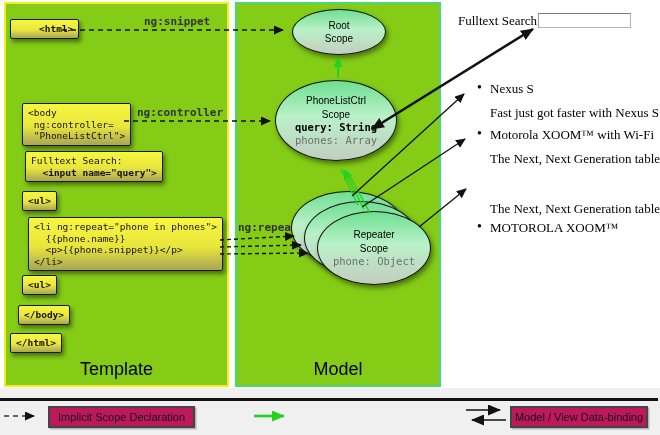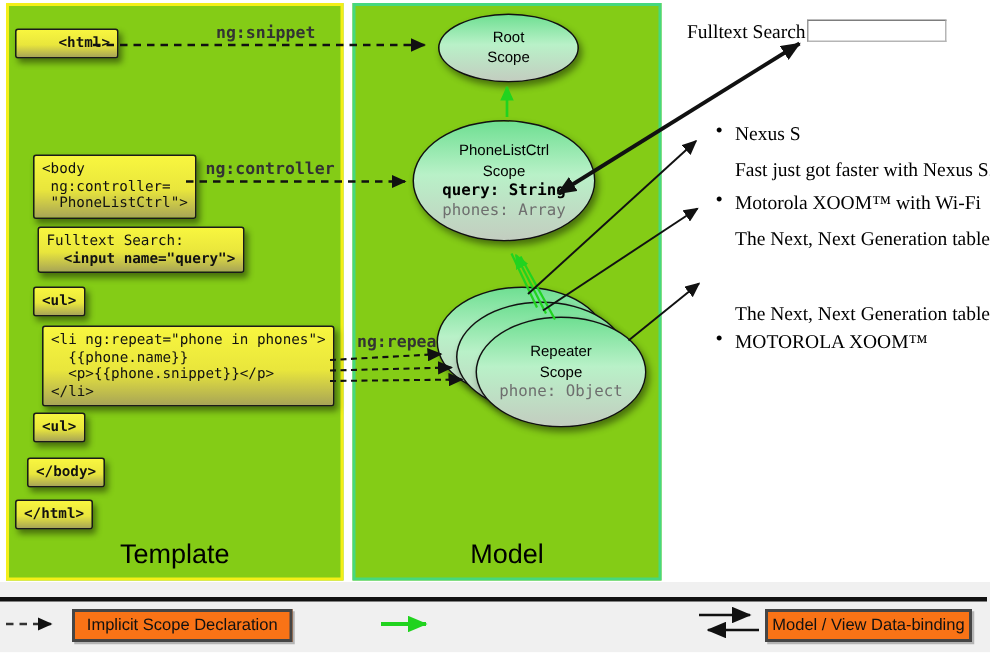--- a/index.html
+++ b/index.html
@@ -40,21 +40,21 @@
 
   
   .view-text{position:absolute;z-index:2;font-family:"Liberation Serif",serif;font-size:13px;color:#000;white-space:nowrap;}
   .view-item-name{position:absolute;z-index:2;font-family:"Liberation Serif",serif;font-size:13px;color:#000;white-space:nowrap;}
   .view-item-name::before{content:"\2022";position:absolute;left:-13px;top:-1px;font-size:14px;}
   .search-input{position:absolute;z-index:2;left:538px;top:13px;width:87px;height:13px;
         border:1px solid #b5b5b5;border-top-color:#7d7d7d;border-left-color:#9a9a9a;
         background:#fff;padding:0 2px;font-size:10px;}
 
   
-  .legend-box{position:absolute;top:406px;height:18px;z-index:2;border:2px solid #454545;background:#f97316;
+  .legend-box{position:absolute;top:406px;height:18px;z-index:2;border:2px solid #454545;background:#be185d;
         box-shadow:1.5px 1.5px 0 rgba(0,0,0,.25);display:flex;align-items:center;justify-content:center;
         font-size:11px;color:#111;white-space:nowrap;}
 
   svg.arrows{position:absolute;left:0;top:0;z-index:5;pointer-events:none;}
 </style>
 </head>
 <body>
 
 <div class="canvas">
 

